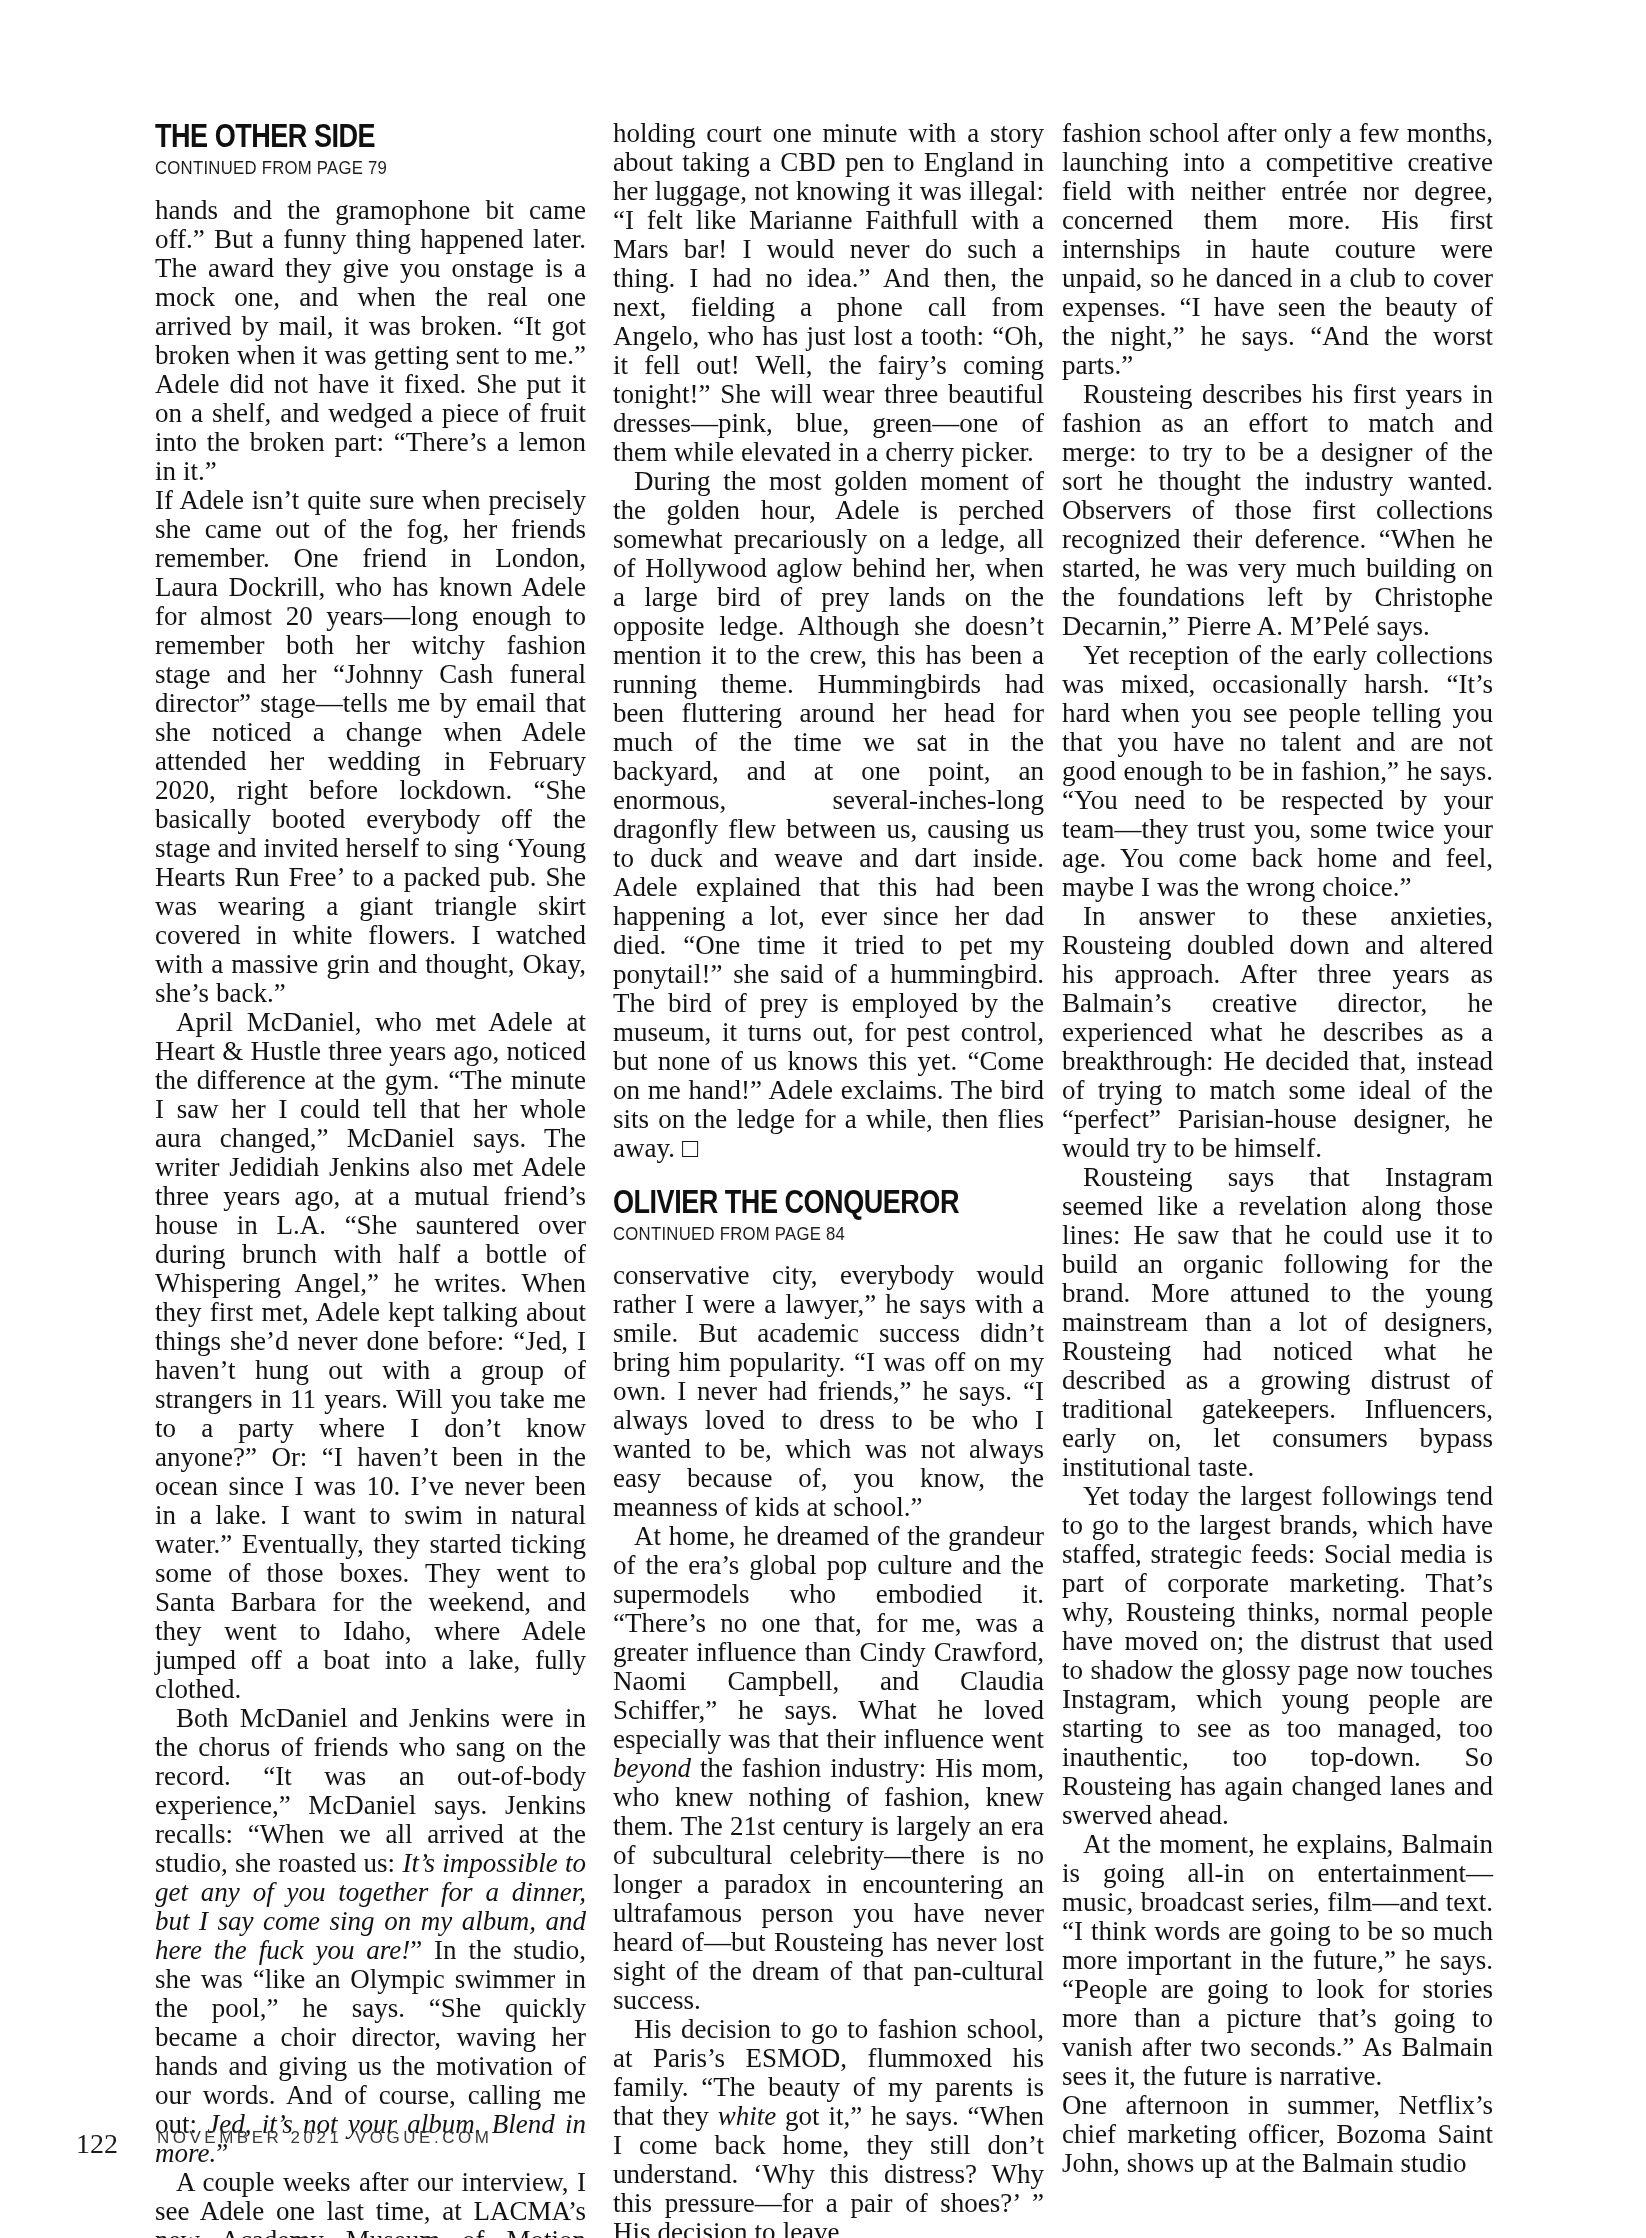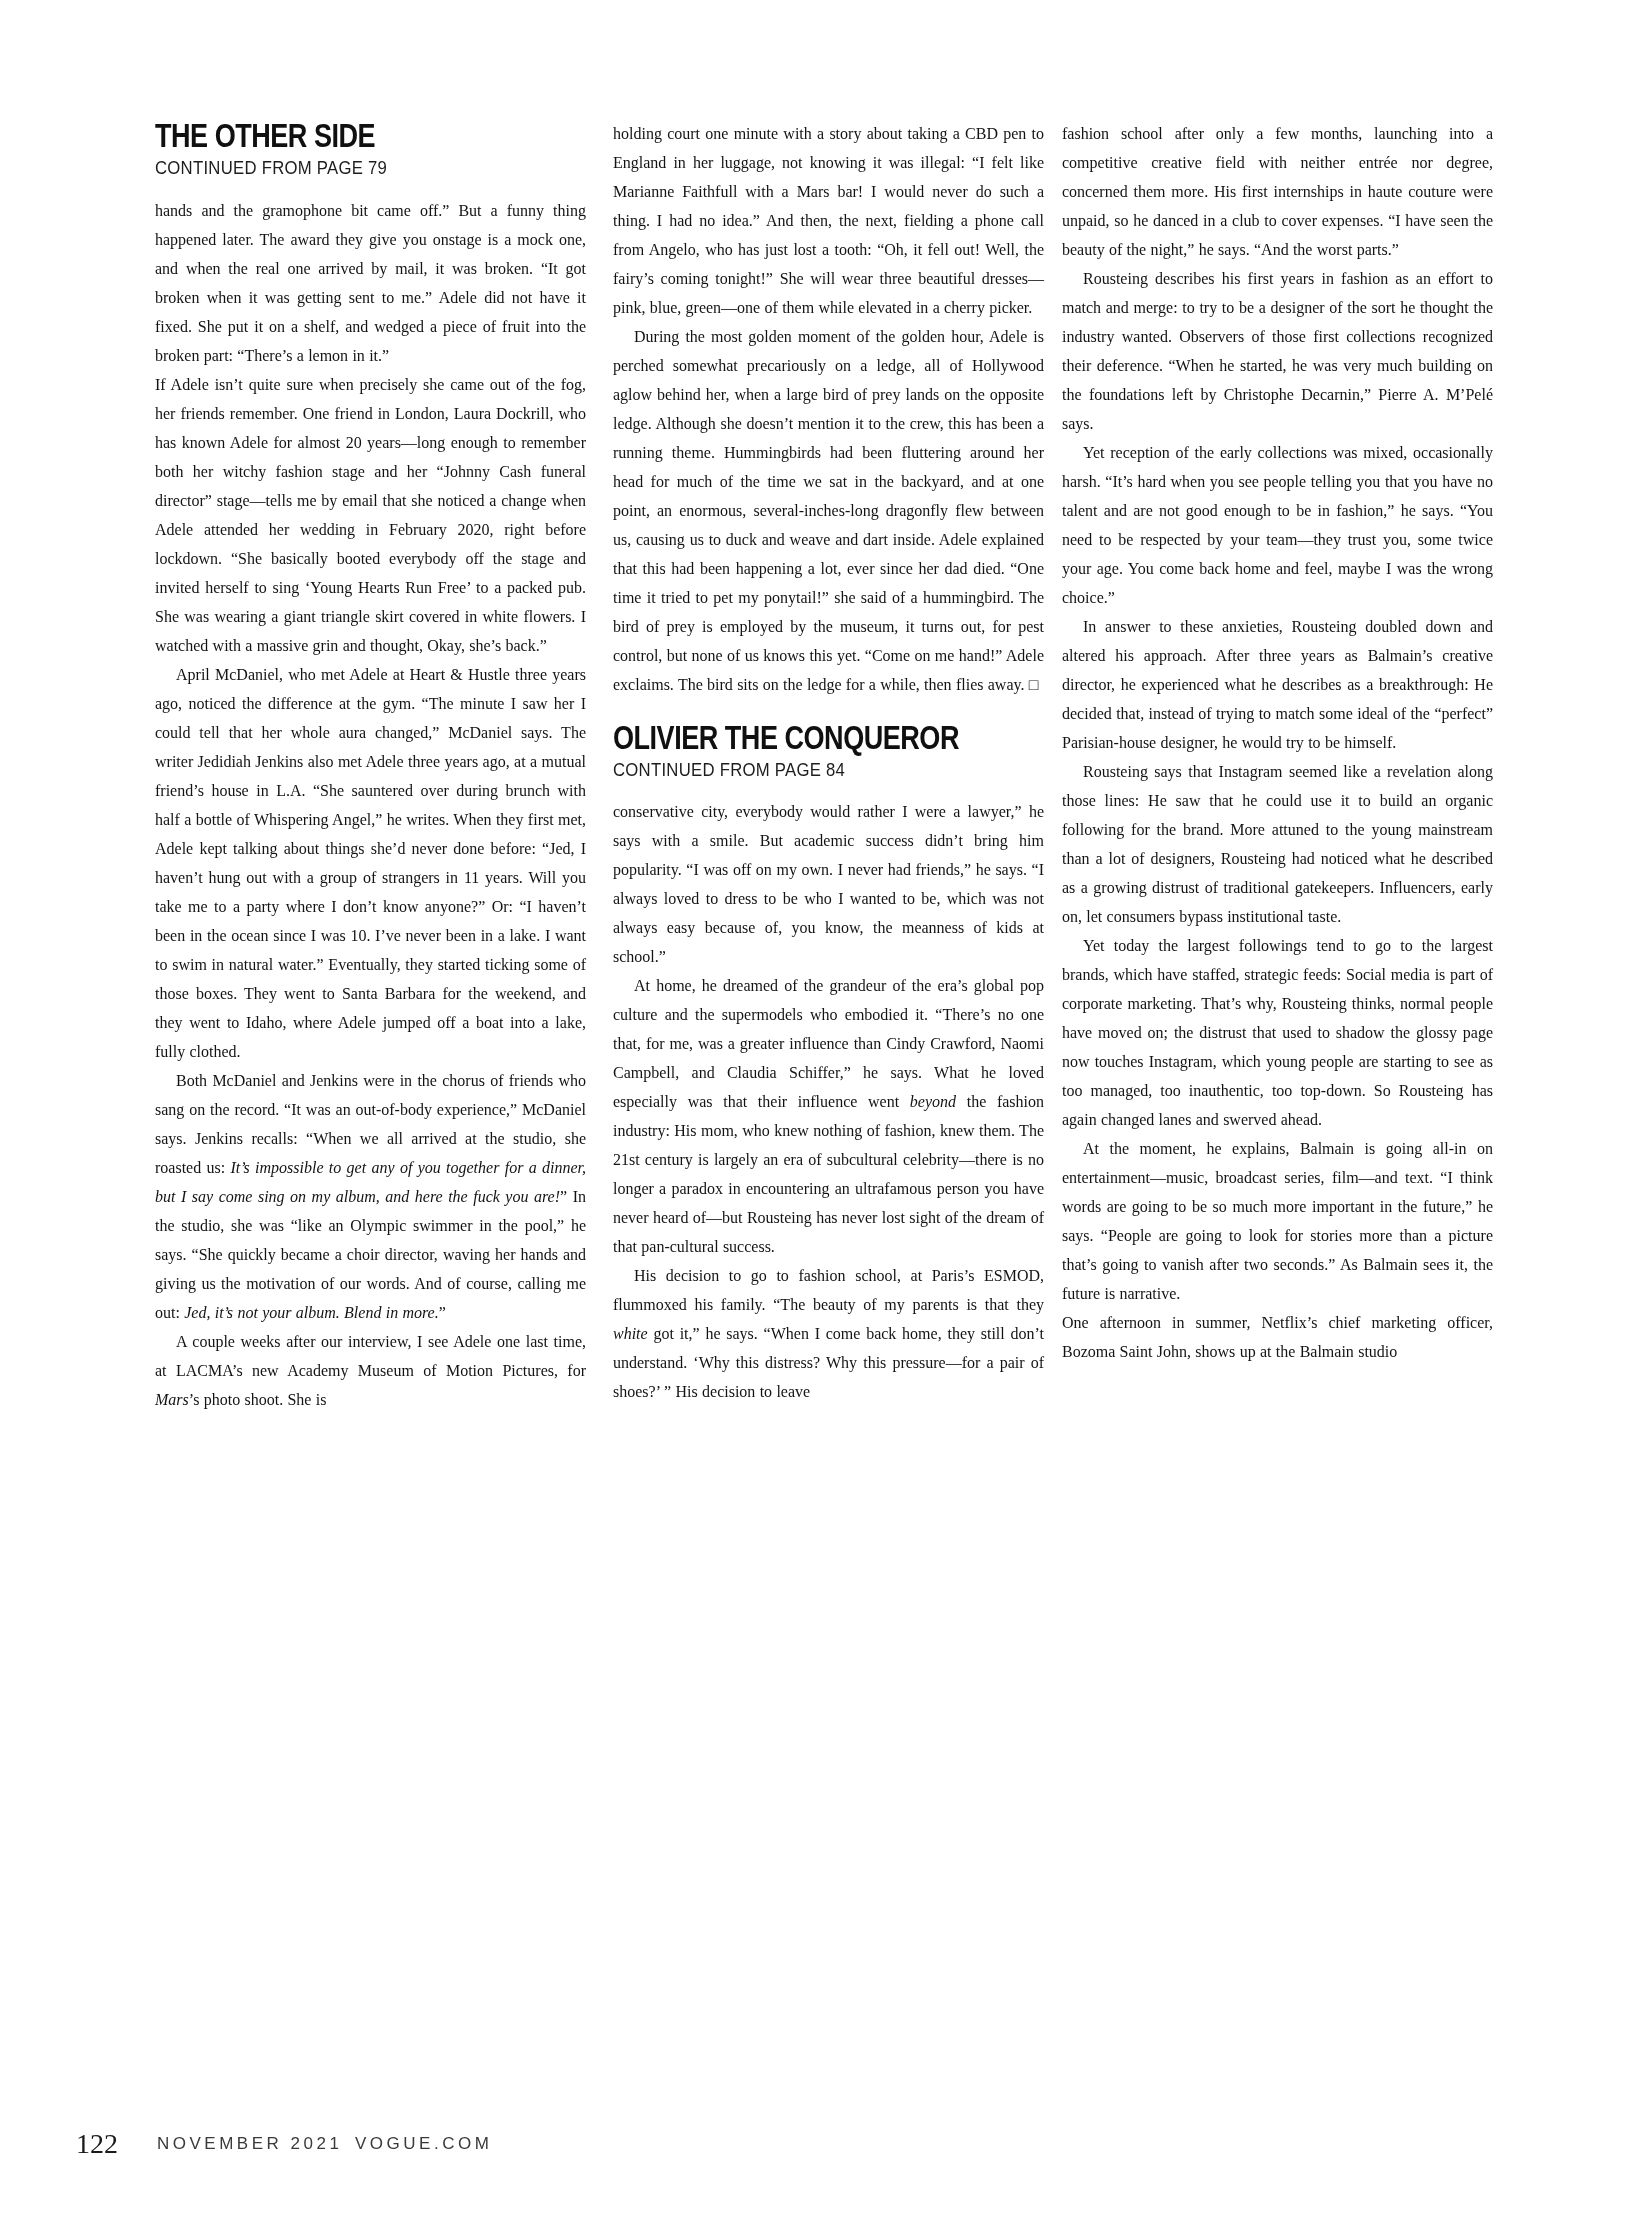--- a/index.html
+++ b/index.html
@@ -7,38 +7,38 @@
     width:1646px;height:2239px;position:relative;background:#ffffff;
     font-family:"Liberation Serif",serif;
     -webkit-font-smoothing:antialiased;
   }
   .page{position:absolute;inset:0;}
   .col{position:absolute;top:119px;width:431px;}
   #col1{left:155px}
   #col2{left:613px}
   #col3{left:1062px}
   p.body-para{
-    margin:0;font-size:16px;line-height:29px;text-align:justify;
+    margin:0;font-size:27px;line-height:29px;text-align:justify;
     color:#131313;hyphens:auto;-webkit-hyphens:auto;word-spacing:0.3px;
   }
   p.indent{text-indent:21px}
   .gap-before{margin-top:29px}
   h2.headline{
     margin:0 0 5px 0;font-family:"Liberation Sans",sans-serif;font-weight:bold;
     font-size:33px;line-height:1.04;color:#101010;white-space:nowrap;
   }
   h2.headline .cond{display:inline-block;transform:scaleX(.82);transform-origin:0 50%;letter-spacing:-0.6px}
   h2.gap-before{margin-top:21.5px}
   .kicker{
     margin:0 0 16.5px 0;font-family:Liberation Sans, sans-serif;font-weight:400;
     font-size:19px;line-height:1.1;color:#1d1d1d;white-space:nowrap;
   }
   .kicker .cond{display:inline-block;transform:scaleX(.88);transform-origin:0 50%;letter-spacing:0.3px}
   em{font-style:italic}
-  .folio{position:absolute;left:76px;top:2128px;display:flex;align-items:center}
+  .folio{position:absolute;left:76px;top:2128px;display:flex;align-items:flex-start}
   .folio-num{font-family:"Liberation Serif",serif;font-size:28px;color:#1a1a1a}
   .folio-issue,.folio-site{
     font-family:"Liberation Sans",sans-serif;font-size:17px;font-weight:400;
     letter-spacing:3.5px;color:#3a3a3a;
   }
   .folio-issue{margin-left:39px}
   .folio-site{margin-left:12.7px}
 </style>
 </head>
 <body>

